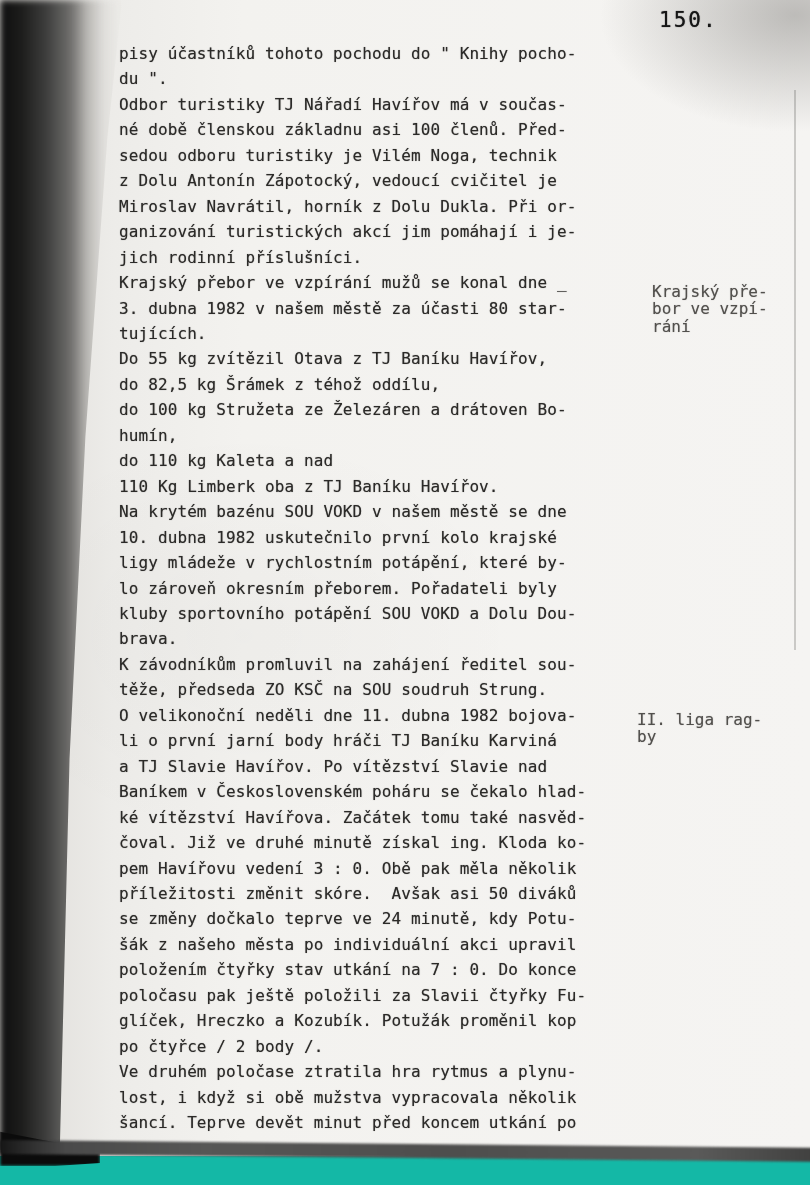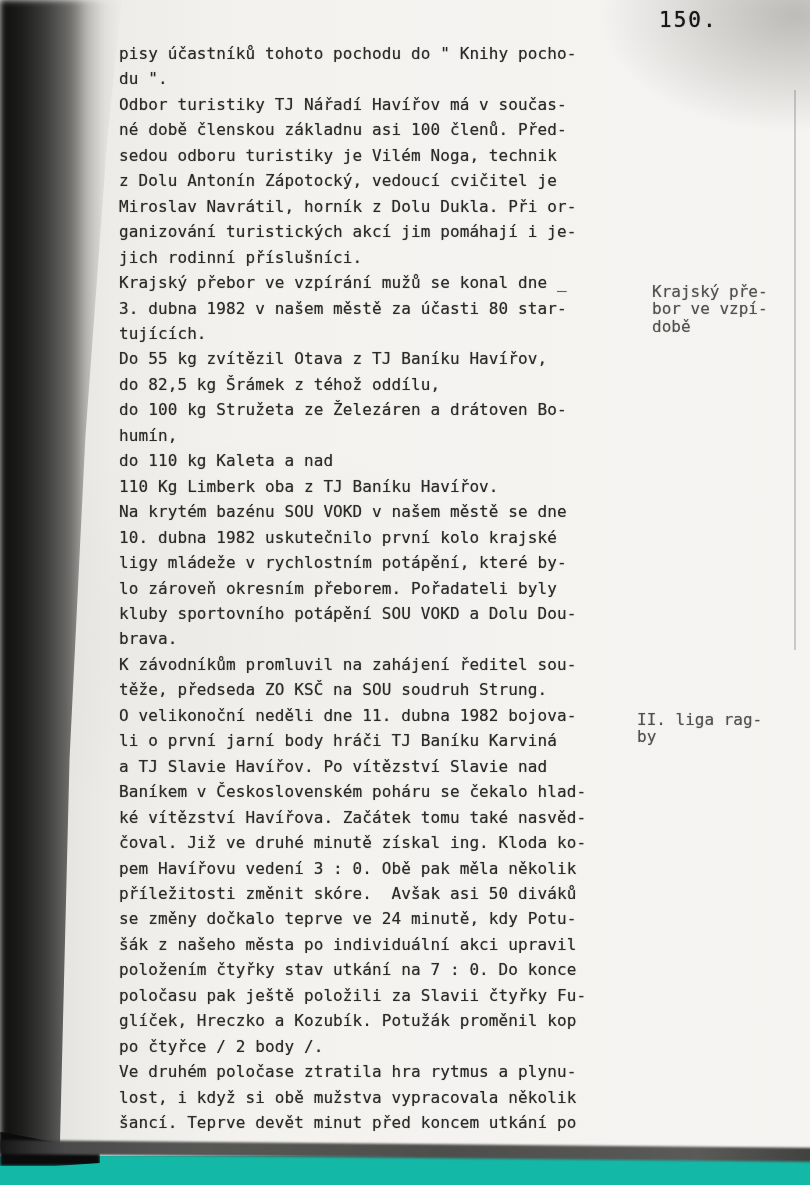--- a/index.html
+++ b/index.html
@@ -137,21 +137,21 @@
 položením čtyřky stav utkání na 7 : 0. Do konce
 poločasu pak ještě položili za Slavii čtyřky Fu-
 glíček, Hreczko a Kozubík. Potužák proměnil kop
 po čtyřce / 2 body /.
 Ve druhém poločase ztratila hra rytmus a plynu-
 lost, i když si obě mužstva vypracovala několik
 šancí. Teprve devět minut před koncem utkání po</div>
 
   <div class="margin-note typewriter note1">Krajský pře-
 bor ve vzpí-
-době</div>
+rání</div>
 
 
   <div class="margin-note typewriter note3">II. liga rag-
 by</div>
 
   <div class="bottom-blob"></div>
   <div class="bottom-band"></div>
 </div>
 
 </body></html>

